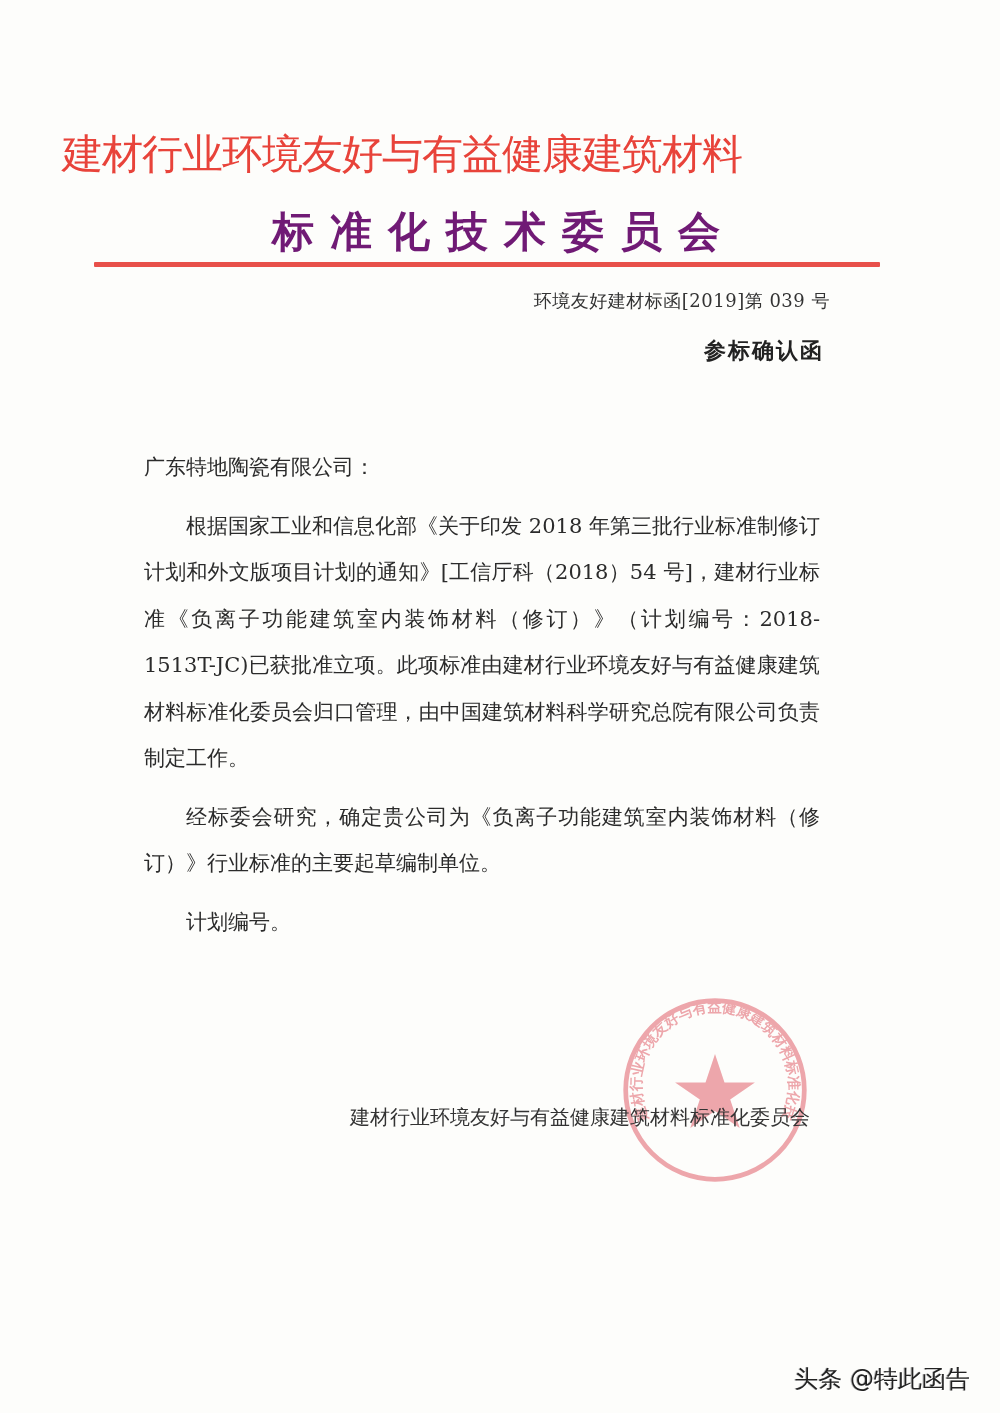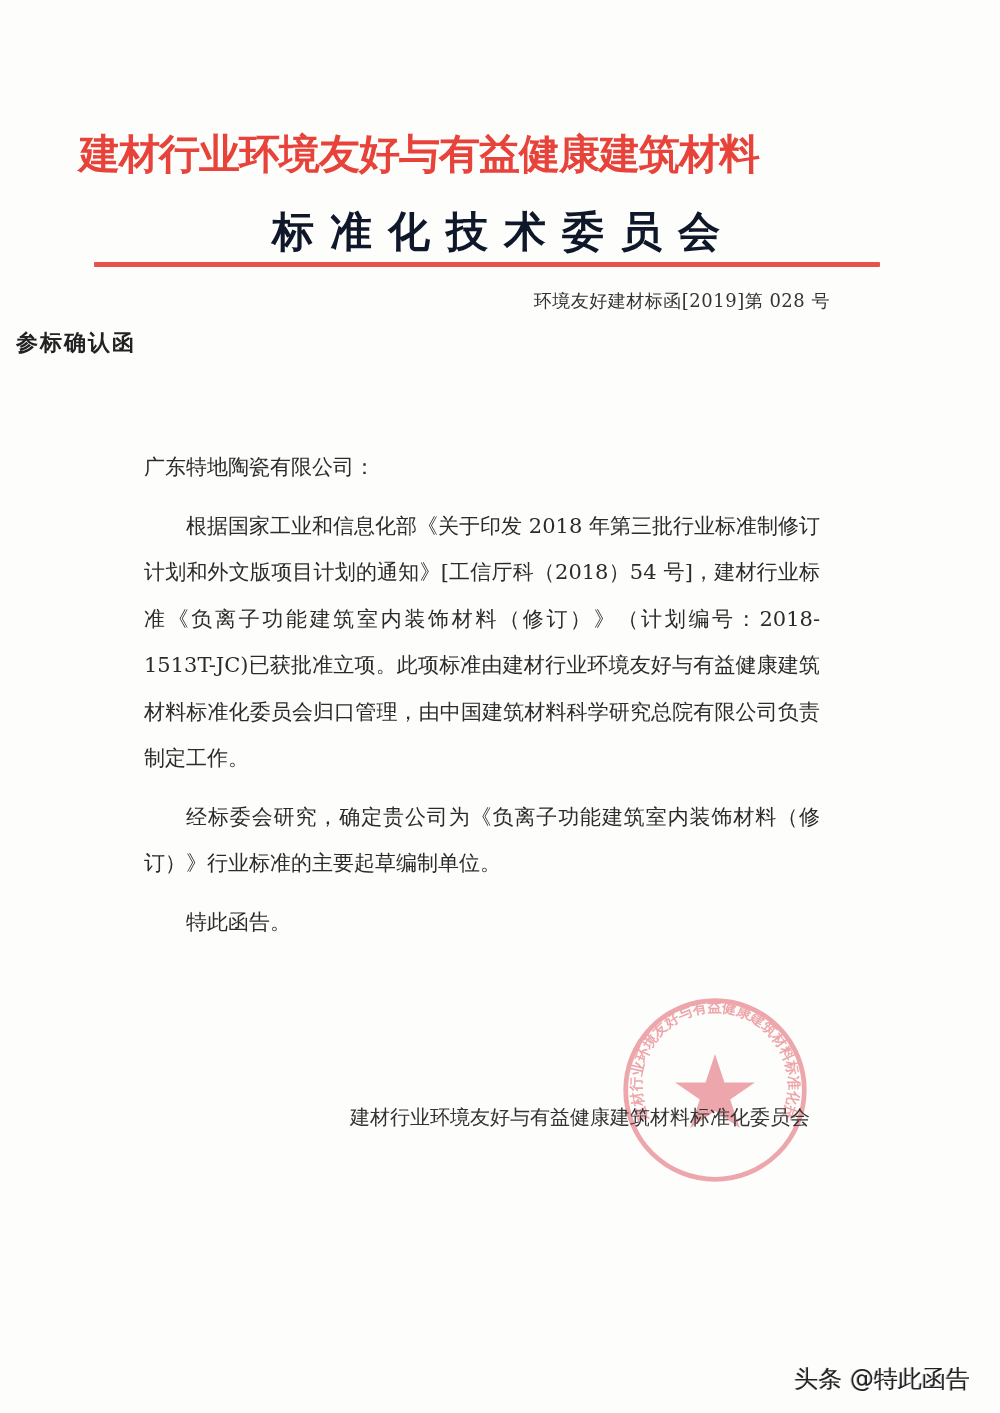--- a/index.html
+++ b/index.html
@@ -5,38 +5,38 @@
     html, body { margin: 0; padding: 0; }
     body {
       width: 1000px; height: 1413px; position: relative; overflow: hidden;
       background: #fdfdfb;
       font-family: "DejaVu Serif", "Liberation Serif", serif;
       color: #2a2a2a;
     }
     .header-line1 {
       position: absolute; left: 0; width: 804px; top: 124px; text-align: center;
       color: #e8433a; font-family: "DejaVu Sans", "Liberation Sans", sans-serif;
-      font-weight: bold; font-size: 41px; letter-spacing: -1px; line-height: 60px; padding-left: 17px;
+      font-weight: normal; font-size: 41px; letter-spacing: -1px; line-height: 60px;
     }
     .header-line2 {
       position: absolute; left: 0; width: 1000px; top: 202px; text-align: center;
-      color: #0f172a; font-family: "DejaVu Sans", "Liberation Sans", sans-serif;
+      color: #701a75; font-family: "DejaVu Sans", "Liberation Sans", sans-serif;
       font-weight: bold; font-size: 42px; letter-spacing: 16px; line-height: 60px;
       padding-left: 8px; box-sizing: border-box;
     }
     .red-rule {
       position: absolute; left: 94px; top: 262px; width: 786px; height: 5px;
       background: #e8504a; border-radius: 1px;
     }
     .doc-number {
       position: absolute; right: 170px; top: 289px; font-size: 18px; color: #333;
       letter-spacing: 0.5px;
     }
     .doc-title {
-      position: absolute; left: 0; width: 824px; top: 328px; text-align: left;
+      position: absolute; left: 0; width: 824px; top: 336px; text-align: right;
       font-family: "DejaVu Sans", "Liberation Sans", sans-serif; font-weight: bold;
       font-size: 22px; color: #222; letter-spacing: 2px; padding-left: 16px;
       box-sizing: border-box;
     }
     .body-text {
       position: absolute; left: 132px; width: 700px; top: 432px;
       font-size: 21px; line-height: 46.5px; color: #2b2b2b; text-align: justify;
     }
     .body-text p { margin: 12px; }
     .indent { text-indent: 42px; }
@@ -54,28 +54,28 @@
       color: #222; text-shadow: 1px 1px 0 #fff, -1px 0 0 #bbb;
     }
   </style>
 </head>
 <body>
 
 <div class="header-line1">建材行业环境友好与有益健康建筑材料</div>
 <div class="header-line2">标准化技术委员会</div>
 <div class="red-rule"></div>
 
-<div class="doc-number">环境友好建材标函[2019]第 028 号</div>
+<div class="doc-number">环境友好建材标函[2019]第 039 号</div>
 <div class="doc-title">参标确认函</div>
 
 <div class="body-text">
   <p>广东特地陶瓷有限公司：</p>
   <p class="indent">根据国家工业和信息化部《关于印发 2018 年第三批行业标准制修订计划和外文版项目计划的通知》[工信厅科（2018）54 号]，建材行业标准《负离子功能建筑室内装饰材料（修订）》（计划编号：2018-1513T-JC)已获批准立项。此项标准由建材行业环境友好与有益健康建筑材料标准化委员会归口管理，由中国建筑材料科学研究总院有限公司负责制定工作。</p>
   <p class="indent">经标委会研究，确定贵公司为《负离子功能建筑室内装饰材料（修订）》行业标准的主要起草编制单位。</p>
-  <p class="indent">特此函告。</p>
+  <p class="indent">计划编号。</p>
 </div>
 
 <svg class="stamp" viewBox="0 0 200 200">
   <defs>
     <path id="ringPath" d="M 30 130 A 78 78 0 1 1 170 130"></path>
   </defs>
   <circle cx="100" cy="100" r="94" fill="none" stroke="#e0606a" stroke-width="5"></circle>
   <polygon points="100,62 110,92 142,92 116,110 126,140 100,122 74,140 84,110 58,92 90,92" fill="#e0606a"></polygon>
   <text font-size="15" fill="#e0606a" font-family="DejaVu Sans, sans-serif" font-weight="bold">
     <textPath href="#ringPath">建材行业环境友好与有益健康建筑材料标准化技术委员会</textPath>

